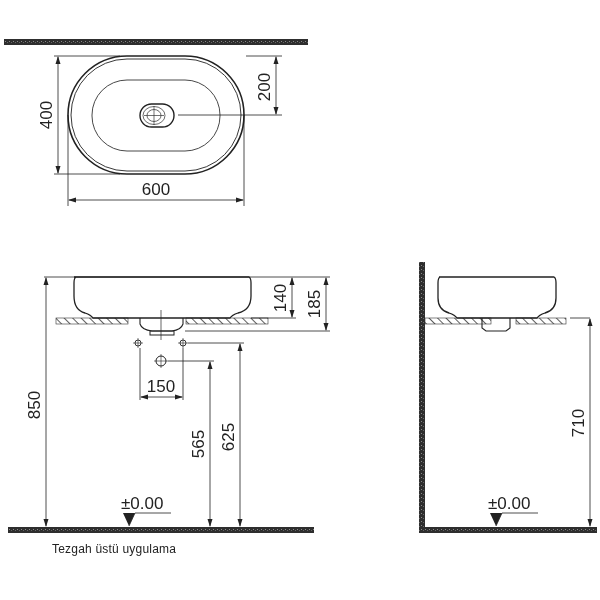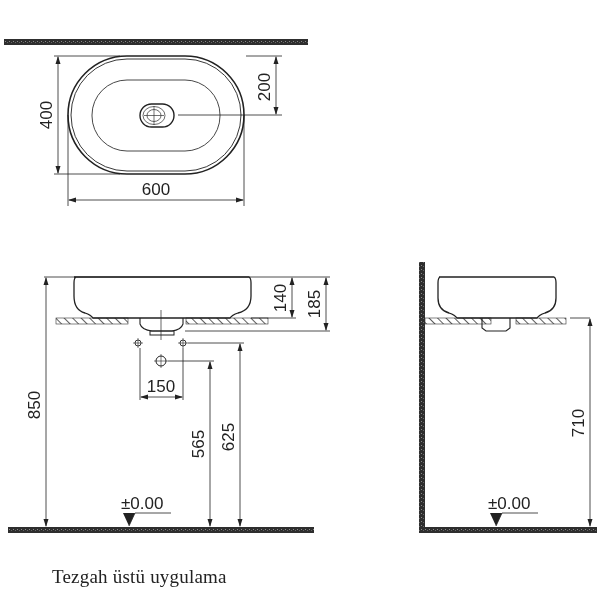--- a/index.html
+++ b/index.html
@@ -1,19 +1,19 @@
 <!DOCTYPE html>
 <html><head>
   <meta charset="utf-8">
   <style>
     html, body { margin: 0; padding: 0; background: #ffffff; }
     body { width: 600px; height: 600px; position: relative; overflow: hidden; font-family: "Liberation Sans", sans-serif; }
     svg { position: absolute; left: 0; top: 0; }
     .dim { font-family: "Liberation Sans", sans-serif; font-size: 17px; fill: #222; }
-    .caption { position: absolute; left: 52px; top: 566px; font-family: Liberation Serif, serif; font-size: 19px; color: #222; letter-spacing: 0.2px; }
+    .caption { position: absolute; left: 52px; top: 542px; font-family: Liberation Sans, sans-serif; font-size: 12px; color: #222; letter-spacing: 0.2px; }
   </style>
 </head>
 <body>
 
 <svg width="600" height="600" viewBox="0 0 600 600" xmlns="http://www.w3.org/2000/svg">
   <defs>
     <pattern id="hatch" width="6" height="6" patternUnits="userSpaceOnUse" patternTransform="rotate(-45)">
       <line x1="0" y1="0" x2="0" y2="6" stroke="#333" stroke-width="1.6"></line>
     </pattern>
     <pattern id="grain" width="4" height="4" patternUnits="userSpaceOnUse">

